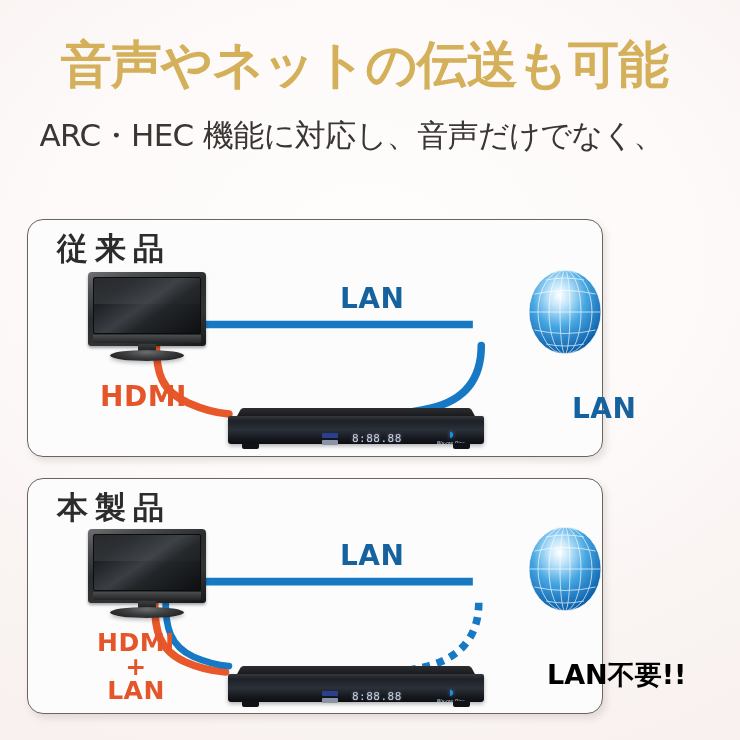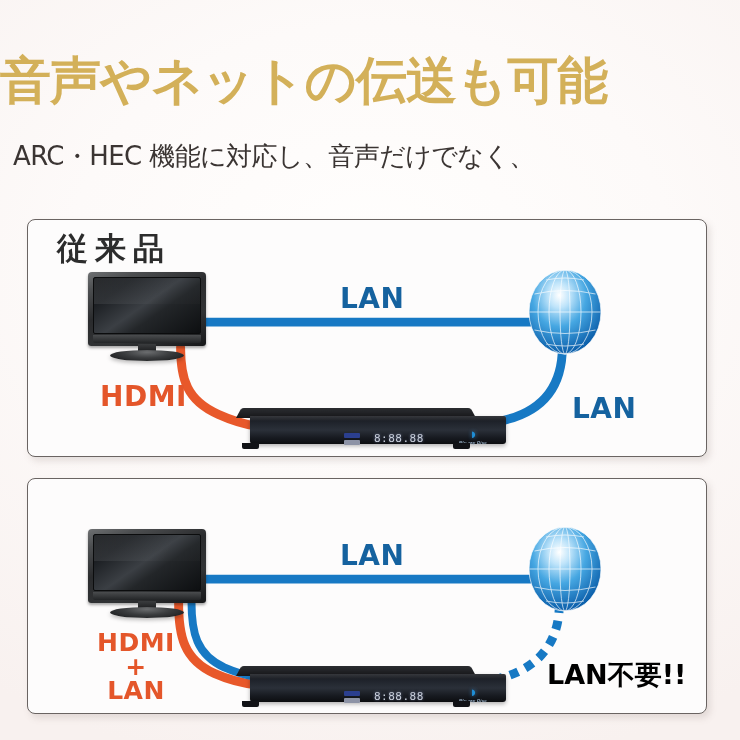--- a/index.html
+++ b/index.html
@@ -19,54 +19,54 @@
     width: 740px;
     height: 740px;
     background:
       radial-gradient(ellipse 90% 70% at 50% 35%, #fffefd 0%, #fdfaf9 45%, #f8f1ef 100%);
   }
 
   
   .header {
     position: absolute;
     left: 0;
-    top: 16px;
+    top: 0;
     width: 668px;
-    text-align: left;
+    text-align: right;
   }
   .headline {
     margin: 0;
     padding-top: 38px;
     font-size: 51px;
     line-height: 1.05;
     font-weight: bold;
     letter-spacing: -1px;
     color: #d3b059;
     font-family: "DejaVu Sans", "Liberation Sans", sans-serif;
     white-space: nowrap;
   }
   .subline {
-    margin: 13px;
+    margin: 4px;
     padding-top: 17px;
-    font-size: 26px;
+    font-size: 31px;
     line-height: 1.45;
     color: #3b3533;
     font-family: "DejaVu Sans", "Liberation Sans", sans-serif;
     letter-spacing: -0.6px;
     white-space: nowrap;
   }
 
   
   .panel {
     position: absolute;
     left: 27px;
-    width: 680px;
+    width: 576px;
     background: #fdfcfc;
     border: 1.6px solid #6a6462;
-    border-radius: 8px;
+    border-radius: 16px;
     box-shadow: 3px 4px 7px rgba(120, 105, 100, 0.18);
     box-sizing: border-box;
   }
   #panel-legacy { top: 219px;  height: 238px; }
   #panel-product { top: 478px; height: 236px; }
 
   .panel-title {
     position: absolute;
     left: 29px;
     top: 8px;
@@ -167,21 +167,20 @@
   }
   .player-body {
     position: absolute;
     left: 0;
     top: 10px;
     width: 256px;
     height: 28px;
     border-radius: 2px 2px 3px 3px;
     background: linear-gradient(180deg, #15171c 0%, #20242c 24%, #2b3039 50%, #171a20 78%, #0c0d10 100%);
     box-shadow: 0 2px 4px rgba(0,0,0,0.3);
-    margin-left: 22px;
   }
   .player-body::before {
     content: "";
     position: absolute;
     left: 0; top: 0;
     width: 100%; height: 5px;
     background: linear-gradient(180deg, rgba(255,255,255,0.14), rgba(255,255,255,0));
   }
   .player-foot {
     position: absolute;
@@ -356,20 +355,21 @@
         </div>
       </div>
       <div class="player-foot left"></div>
       <div class="player-foot right"></div>
     </div>
 
   </div>
 
   <div class="panel" id="panel-product">
 
+    <div class="panel-title">本製品</div>
 
     <svg class="stage" viewBox="0 0 680 236">
 
       <line x1="148" y1="101" x2="527" y2="101" stroke="#1779c4" stroke-width="9" stroke-linecap="butt"></line>
 
       <path d="M 150 125 C 150 158, 155 182, 186 196 C 204 204, 220 207, 234 208" fill="none" stroke="#e8582a" stroke-width="9" stroke-linecap="round"></path>
 
       <path d="M 163 124 C 163 155, 168 177, 196 190 C 212 197, 226 200, 238 201" fill="none" stroke="#1779c4" stroke-width="8" stroke-linecap="round"></path>
 
       <path d="M 534 126 C 534 162, 516 190, 474 201 C 458 205, 446 207, 438 208" fill="none" stroke="#1779c4" stroke-width="9" stroke-linecap="butt" stroke-dasharray="9 8"></path>

